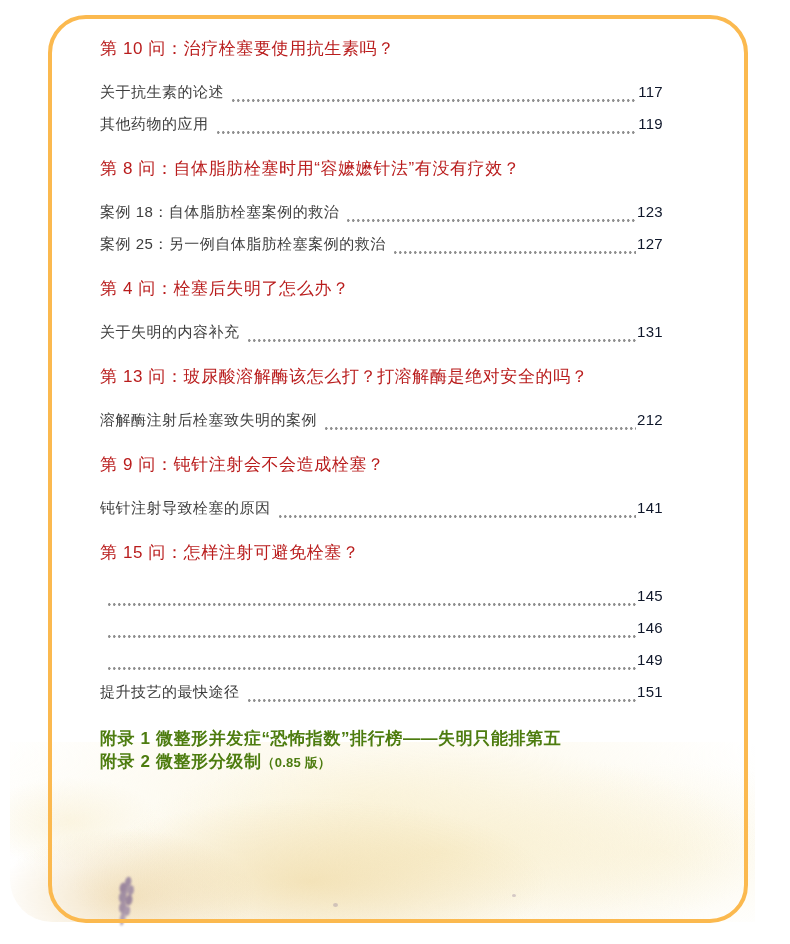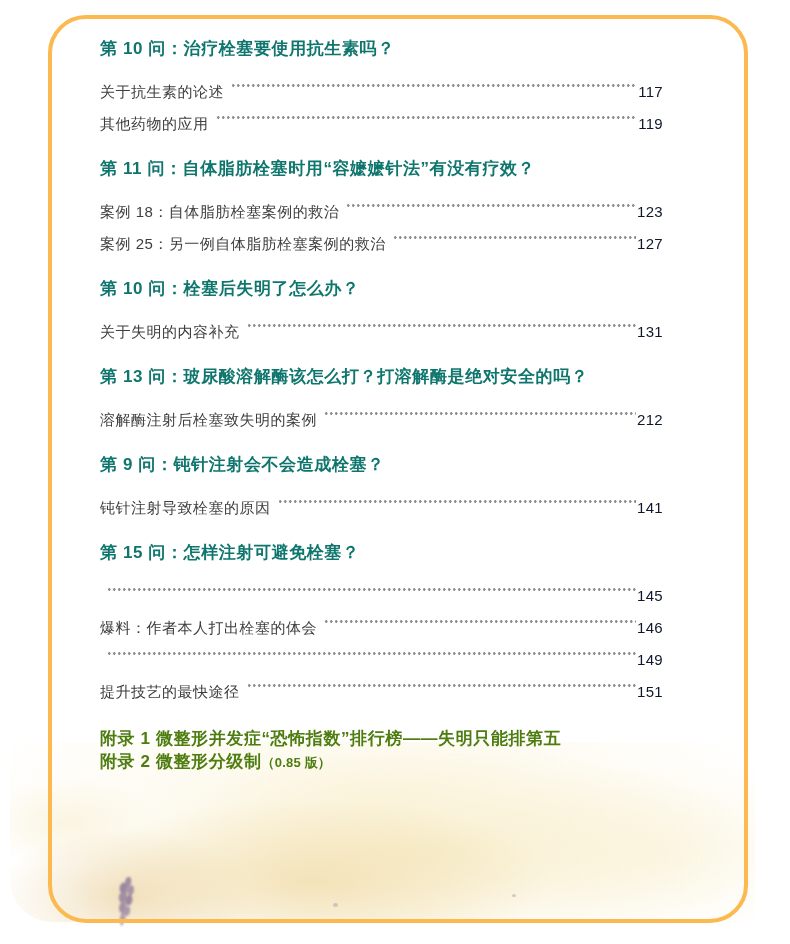--- a/index.html
+++ b/index.html
@@ -67,32 +67,32 @@
   
   .content {
     position: absolute;
     left: 100px;
     top: 19px;
     width: 563px;
     z-index: 2;
   }
 
   .toc-heading {
-    color: #0f766e;
+    color: #b91c1c;
     font-size: 17px;
-    font-weight: bold;
+    font-weight: normal;
     line-height: 22px;
     letter-spacing: 0.6px;
     margin: 24px 0 0 0;
   }
   .content > .toc-heading:first-child { margin-top: 19px; }
 
   .toc-entry {
     display: flex;
-    align-items: flex-start;
+    align-items: flex-end;
     font-size: 15px;
     line-height: 20px;
     letter-spacing: 0.5px;
     color: #3D3D3D;
     margin-top: 12px;
   }
   .toc-heading + .toc-entry { margin-top: 22px; }
 
   .entry-label { flex: 0 0 auto; white-space: nowrap; }
 
@@ -157,33 +157,33 @@
     <span class="entry-label">关于抗生素的论述</span>
     <span class="leader"></span>
     <span class="page-num">117</span>
   </div>
   <div class="toc-entry">
     <span class="entry-label">其他药物的应用</span>
     <span class="leader"></span>
     <span class="page-num">119</span>
   </div>
 
-  <div class="toc-heading">第 11 问：自体脂肪栓塞时用“容嬷嬷针法”有没有疗效？</div>
+  <div class="toc-heading">第 8 问：自体脂肪栓塞时用“容嬷嬷针法”有没有疗效？</div>
   <div class="toc-entry">
     <span class="entry-label">案例 18：自体脂肪栓塞案例的救治</span>
     <span class="leader"></span>
     <span class="page-num">123</span>
   </div>
   <div class="toc-entry">
     <span class="entry-label">案例 25：另一例自体脂肪栓塞案例的救治</span>
     <span class="leader"></span>
     <span class="page-num">127</span>
   </div>
 
-  <div class="toc-heading">第 10 问：栓塞后失明了怎么办？</div>
+  <div class="toc-heading">第 4 问：栓塞后失明了怎么办？</div>
   <div class="toc-entry">
     <span class="entry-label">关于失明的内容补充</span>
     <span class="leader"></span>
     <span class="page-num">131</span>
   </div>
 
   <div class="toc-heading">第 13 问：玻尿酸溶解酶该怎么打？打溶解酶是绝对安全的吗？</div>
   <div class="toc-entry">
     <span class="entry-label">溶解酶注射后栓塞致失明的案例</span>
     <span class="leader"></span>
@@ -196,21 +196,20 @@
     <span class="leader"></span>
     <span class="page-num">141</span>
   </div>
 
   <div class="toc-heading">第 15 问：怎样注射可避免栓塞？</div>
   <div class="toc-entry">
     <span class="leader"></span>
     <span class="page-num">145</span>
   </div>
   <div class="toc-entry">
-    <span class="entry-label">爆料：作者本人打出栓塞的体会</span>
     <span class="leader"></span>
     <span class="page-num">146</span>
   </div>
   <div class="toc-entry">
     <span class="leader"></span>
     <span class="page-num">149</span>
   </div>
   <div class="toc-entry">
     <span class="entry-label">提升技艺的最快途径</span>
     <span class="leader"></span>

